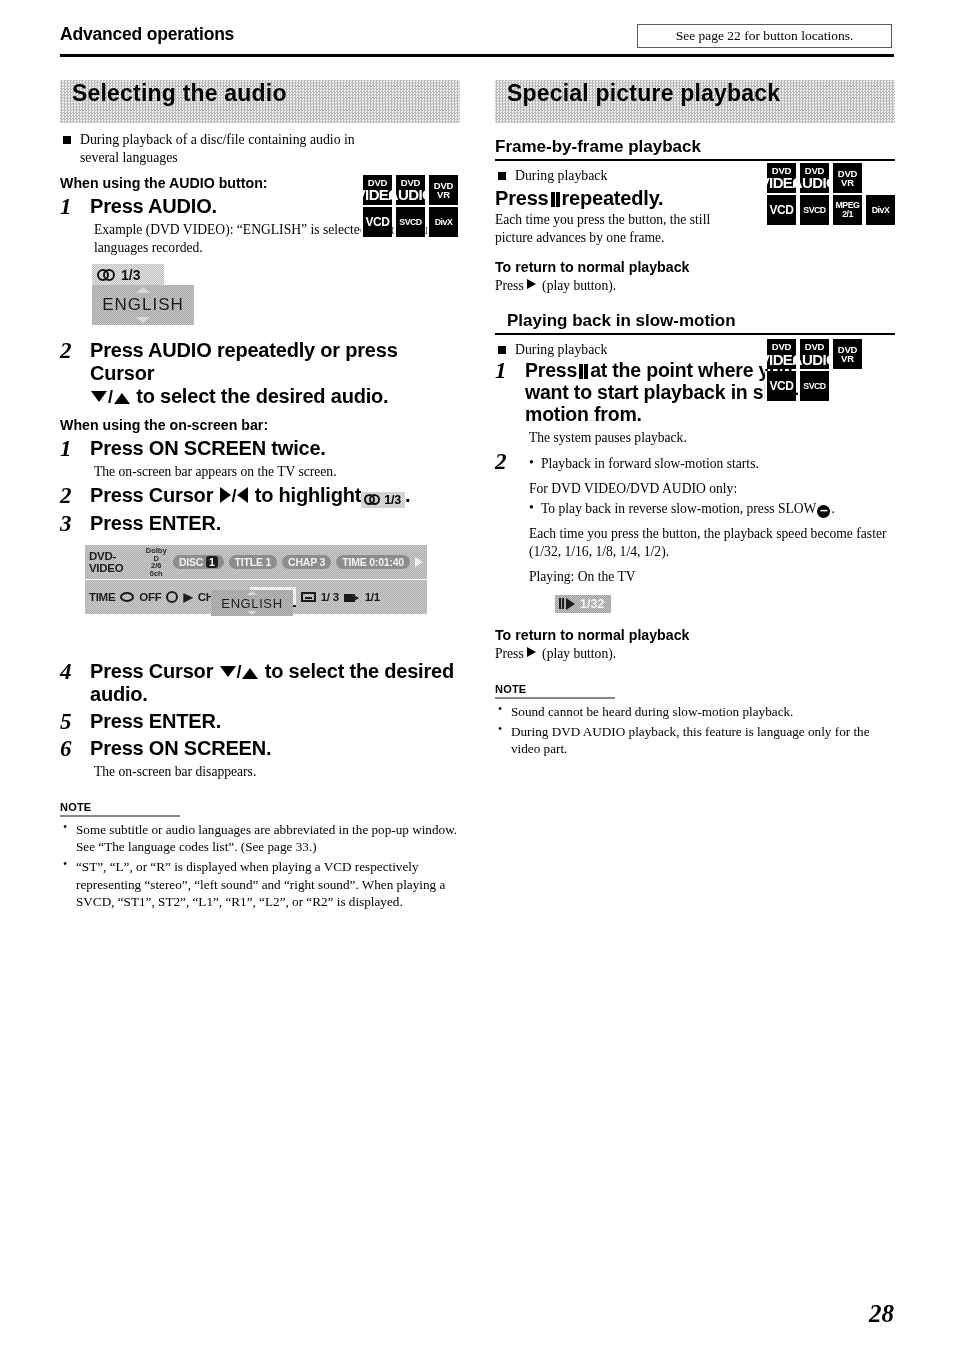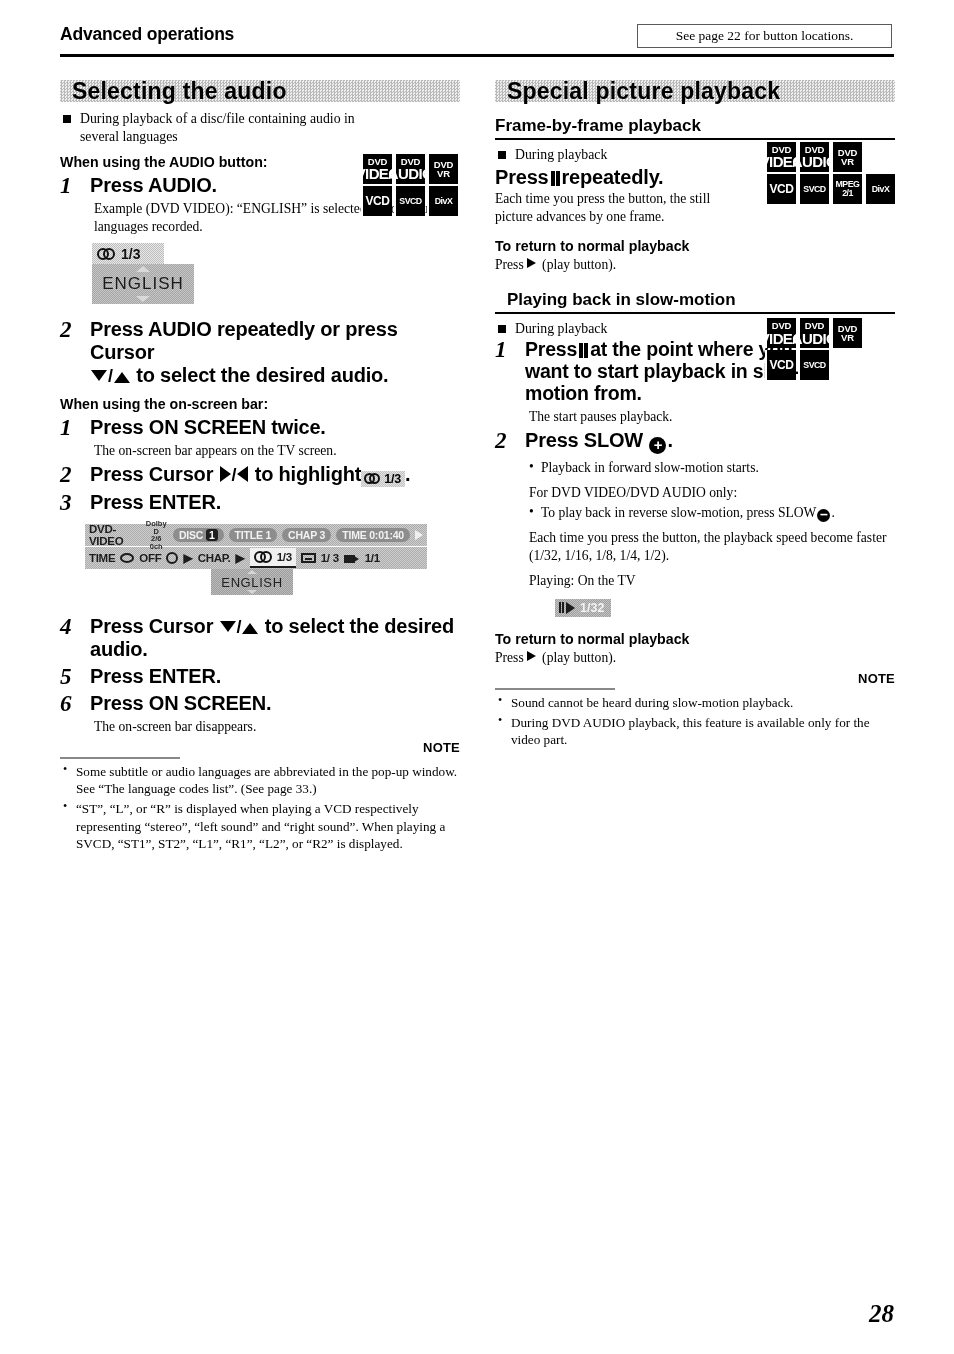--- a/index.html
+++ b/index.html
@@ -61,25 +61,24 @@
     position: absolute;
     top: 80px;
     width: 400px;
   }
   .col-left  { left: 60px; }
   .col-right { left: 495px; }
 
   
   .banner {
     position: relative;
-    height: 22px;
+    height: 43px;
     background:
       repeating-conic-gradient(#b9b9b9 0% 25%, #efefef 0% 50%) 0 0/3px 3px;
     display: flex;
-    align-items: center;
   }
   .banner-title {
     font-family: "Liberation Sans", sans-serif;
     font-weight: bold;
     font-size: 23px;
     letter-spacing: 0.2px;
     padding-left: 12px;
     color: #000;
   }
 
@@ -176,24 +175,23 @@
     content: "\2022";
     position: absolute;
     left: 0;
     top: -1px;
   }
 
   
   .note-label {
     font-family: "Liberation Sans", sans-serif;
     font-weight: bold;
-    font-size: 13px;
-    margin-top: 4px;
+    font-size: 11px;
+    margin-top: 20px;
     letter-spacing: 0.2px;
-    text-align: right;
   }
   .note-rule {
     width: 120px;
     height: 2px;
     background: #888;
     margin-top: 2px;
     margin-bottom: 4px;
   }
   .note-item {
     font-family: "Liberation Serif", serif;
@@ -332,21 +330,21 @@
   .osbar {
     margin-top: 10px;
     margin-left: 25px;
     width: 342px;
     position: relative;
     font-family: "Liberation Sans", sans-serif;
   }
   .osbar-row {
     background:
       repeating-conic-gradient(#ababab 0% 25%, #cfcfcf 0% 50%) 0 0/2px 2px;
-    height: 22px;
+    height: 34px;
     display: flex;
     align-items: center;
     padding: 0 4px;
     box-sizing: border-box;
     gap: 5px;
   }
   .osbar-row.r2 { margin-top: 1px; }
   .os-lbl {
     font-size: 11.5px;
     font-weight: bold;
@@ -856,31 +854,27 @@
     </div>
 
     <div class="step" style="margin-top:0;">
       <div class="step-num">1</div>
       <div class="step-body">
         <div class="step-title sm" style="width:285px;">
           <span>Press</span><span class="pause-glyph"></span><span>at the point where</span>
           <span>you want to start playback</span>
           <span>in slow-motion from.</span>
         </div>
-        <div class="step-desc" style="padding-left:4px;">The start pauses playback.</div>
+        <div class="step-desc" style="padding-left:4px;">The system pauses playback.</div>
       </div>
     </div>
 
     <div class="step">
       <div class="step-num">2</div>
       <div class="step-body">
-        <div class="step-title">
-          <span>Press SLOW</span>
-          <span class="slow-plus">+</span><span>.</span>
-        </div>
         <div class="dotlist" style="margin-left:4px;">Playback in forward slow-motion starts.</div>
         <div class="para" style="margin-left:4px;">For DVD VIDEO/DVD AUDIO only:</div>
         <div class="dotlist" style="margin-left:4px; margin-top:2px;">
           <span>To play back in reverse slow-motion, press SLOW</span><span class="inline-minus">–</span><span>.</span>
         </div>
         <div class="para" style="margin-left:4px; width:372px;">Each time you press the button, the playback speed become faster (1/32, 1/16, 1/8, 1/4, 1/2).</div>
         <div class="para" style="margin-left:4px;">Playing: On the TV</div>
         <div class="slow-chip">
           <span class="glyph">
               <span class="bars"></span>
@@ -892,17 +886,17 @@
     </div>
 
     <div class="lead-bold" style="margin-top:14px;">To return to normal playback</div>
     <div class="para tight">
       <span>Press</span><span class="inline-play"></span> <span>(play button).</span>
     </div>
 
     <div class="note-label">NOTE</div>
     <div class="note-rule"></div>
     <div class="note-item">Sound cannot be heard during slow-motion playback.</div>
-    <div class="note-item">During DVD AUDIO playback, this feature is available only for the video part.</div>
+    <div class="note-item">During DVD AUDIO playback, this feature is language only for the video part.</div>
   </div>
 
   <div class="pagenum">28</div>
 </div>
 
 </body></html>

